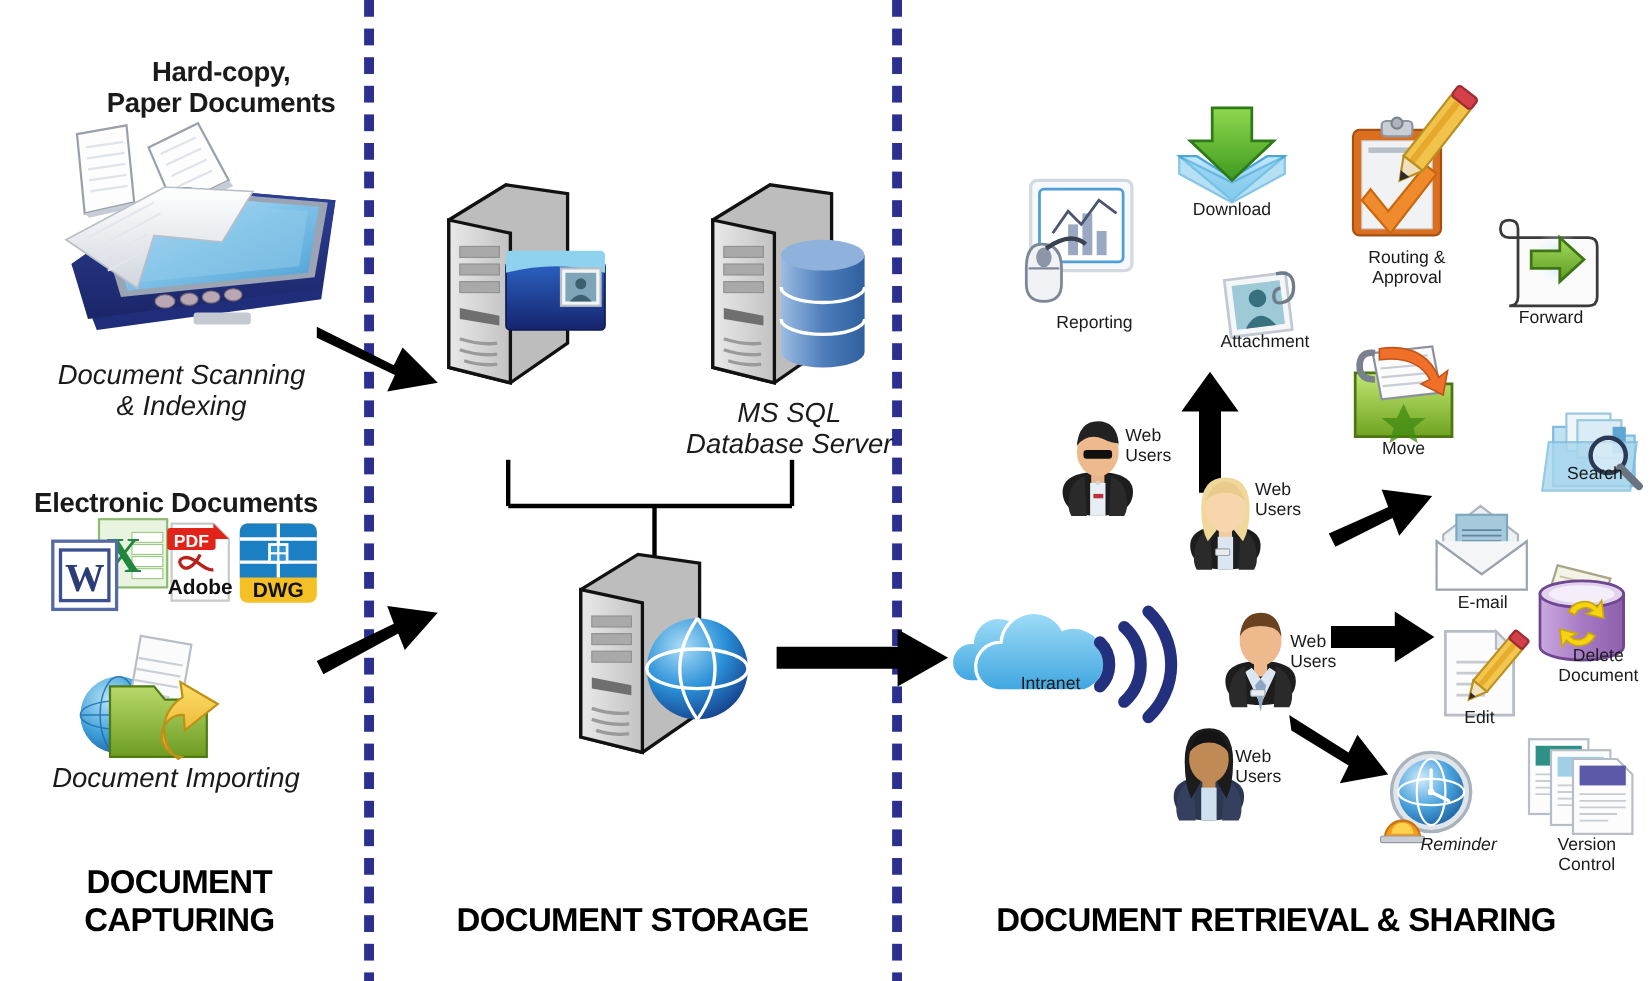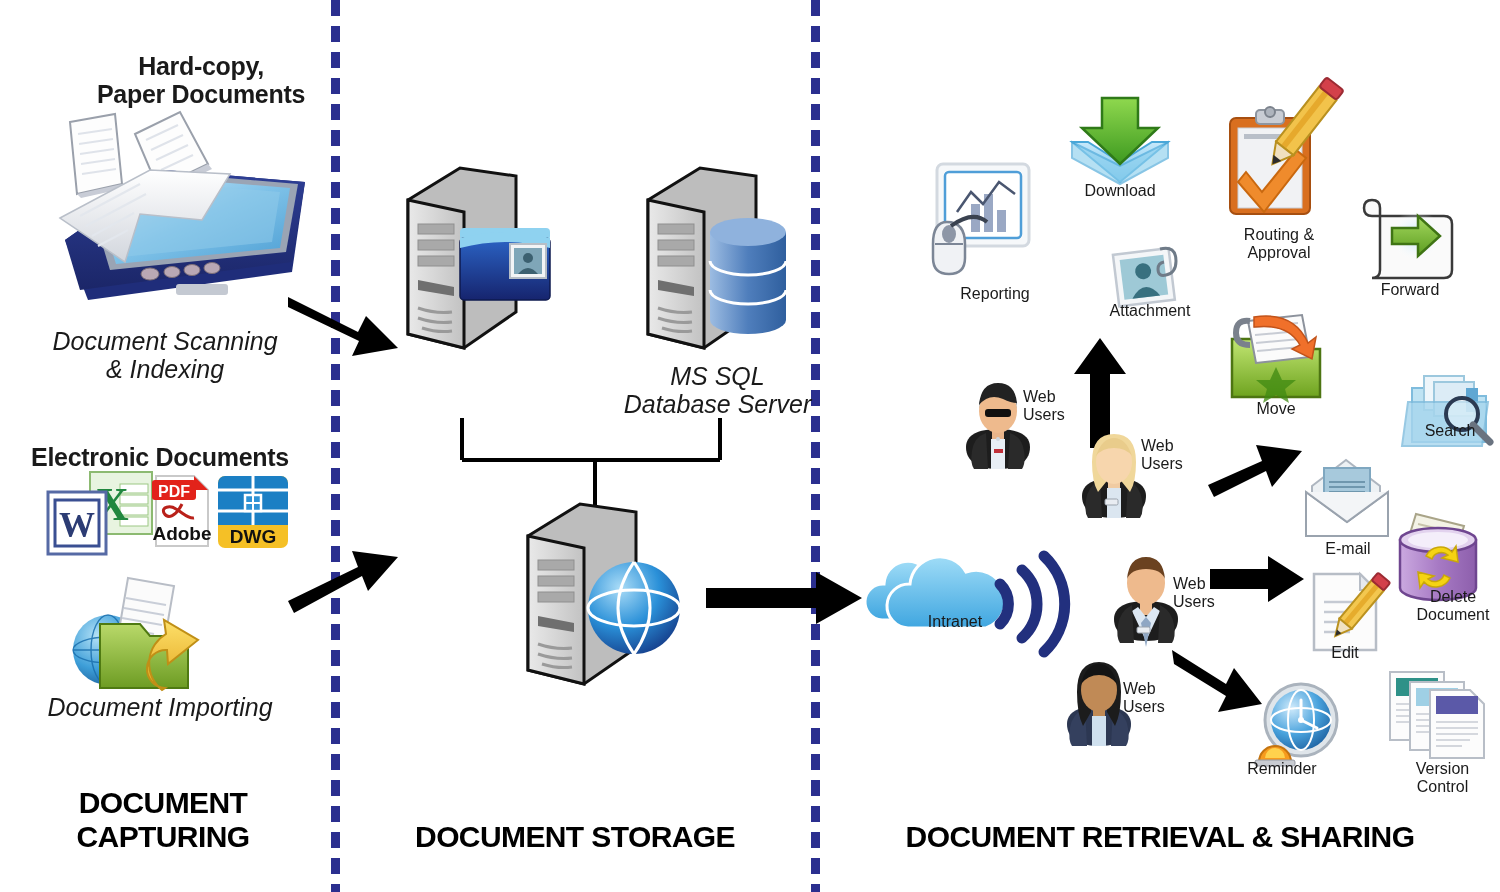--- a/index.html
+++ b/index.html
@@ -527,21 +527,21 @@
       <g stroke="#ffffff" stroke-width="3" stroke-linecap="round">
         <line x1="48" y1="40" x2="48" y2="20"></line>
           <line x1="48" y1="40" x2="64" y2="48"></line>
       </g>
       <circle cx="48" cy="40" r="3" fill="#ffffff"></circle>
       <path d="M6 82 a16 16 0 0 1 32 0 z" fill="#f79b1e" stroke="#c47410" stroke-width="2"></path>
       <path d="M12 78 a10 10 0 0 1 20 0 z" fill="#ffd24d"></path>
       <rect x="2" y="80" width="40" height="6" rx="2" fill="#c9ccd2" stroke="#969aa2"></rect>
     </svg>
   </div>
-  <div class="lbl med" style="left:1202px;top:760px;width:160px;">Reminder</div>
+  <div class="lbl med" style="left:1246px;top:760px;width:160px;font-style:italic;">Reminder</div>
 
   <div class="abs" style="left:1386px;top:668px;">
     <svg width="108" height="92" viewBox="0 0 108 92">
       <g>
         <rect x="4" y="4" width="54" height="68" fill="#fcfcfc" stroke="#b8bec7" stroke-width="2"></rect>
         <rect x="10" y="10" width="42" height="18" fill="#2e9188"></rect>
         <g stroke="#c8ccd4" stroke-width="1.6">
           <line x1="10" y1="36" x2="52" y2="36"></line>
             <line x1="10" y1="42" x2="52" y2="42"></line>
           <line x1="10" y1="48" x2="52" y2="48"></line>

